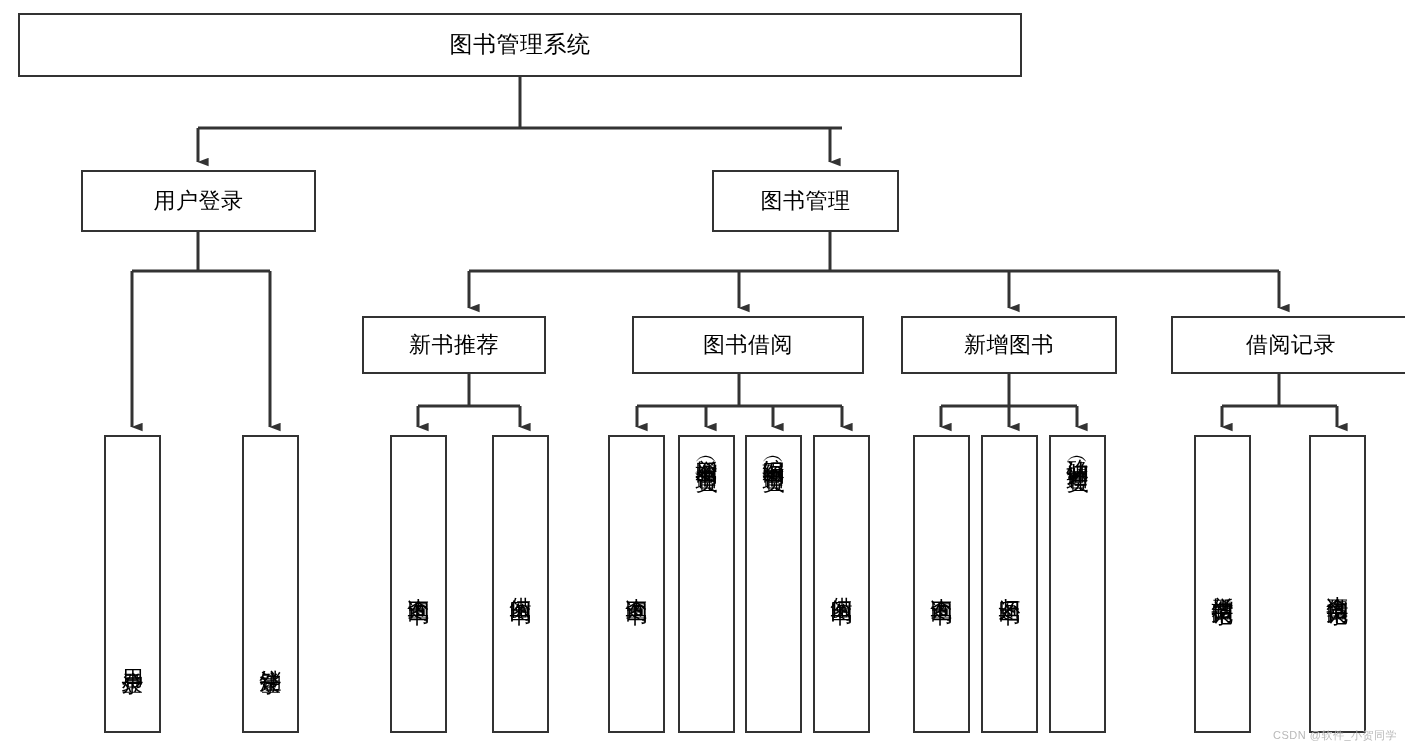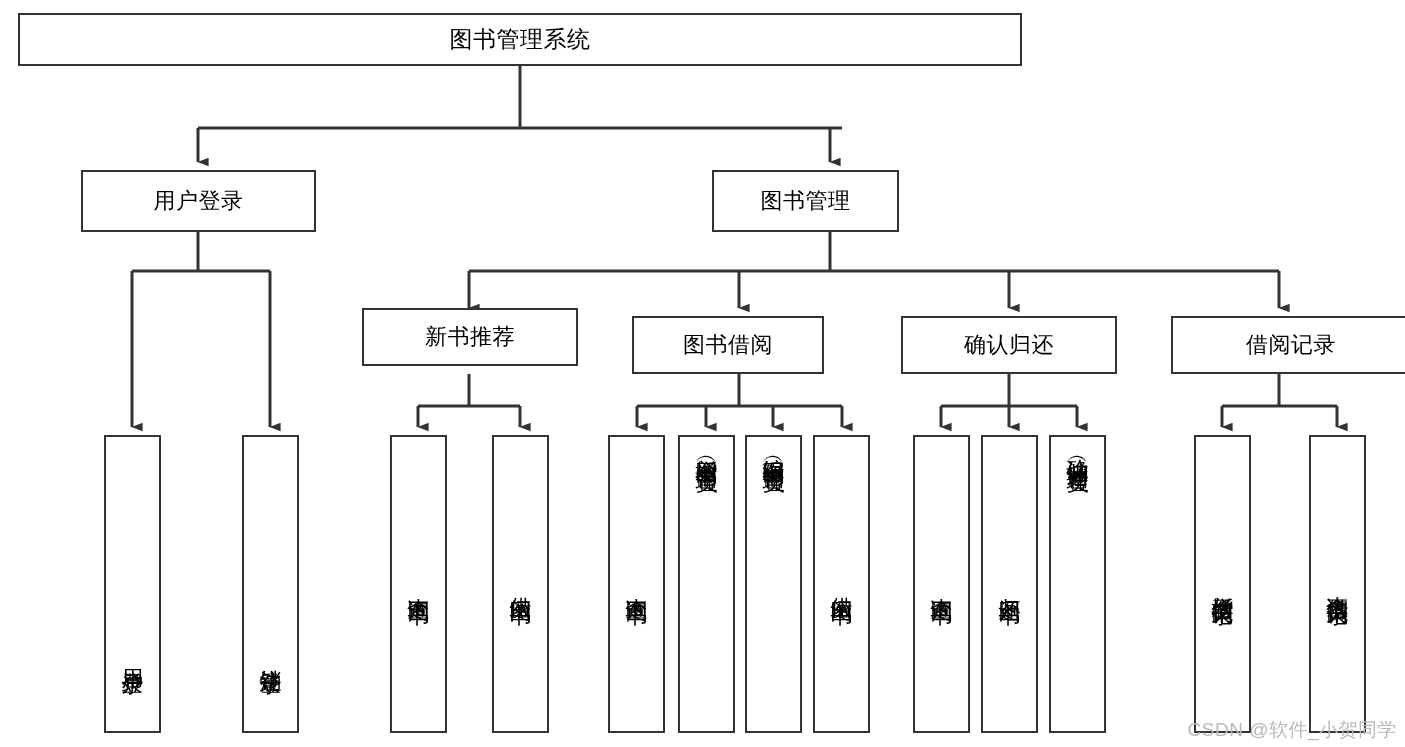--- a/index.html
+++ b/index.html
@@ -71,21 +71,21 @@
   .node.vert.align-top {
     align-items: flex-start;
   }
   .node.vert.align-bottom {
     align-items: flex-end;
   }
   #watermark {
     position: absolute;
     right: 8px;
     bottom: 4px;
-    font-size: 19px;
+    font-size: 11px;
     color: #b9b9b9;
     letter-spacing: 0.5px;
     z-index: 9;
     user-select: none;
     white-space: nowrap;
   }
 </style>
 </head>
 <body>
 
@@ -134,39 +134,39 @@
       <path d="M 1009,406 L 1009,427" marker-end="url(#arrowhead)"></path>
       <path d="M 1077,406 L 1077,427" marker-end="url(#arrowhead)"></path>
 
       <path d="M 1279,374 L 1279,406"></path>
       <path d="M 1222,406 L 1337,406"></path>
       <path d="M 1222,406 L 1222,427" marker-end="url(#arrowhead)"></path>
       <path d="M 1337,406 L 1337,427" marker-end="url(#arrowhead)"></path>
     </g>
   </svg>
 
-  <div class="node horiz root" style="left:18px; top:13px; width:1004px; height:53px;">
+  <div class="node horiz root" style="left:18px; top:13px; width:1004px; height:64px;">
     <span class="node-label">图书管理系统</span>
   </div>
 
   <div class="node horiz" style="left:81px; top:170px; width:235px; height:62px;">
     <span class="node-label">用户登录</span>
   </div>
   <div class="node horiz" style="left:712px; top:170px; width:187px; height:62px;">
     <span class="node-label">图书管理</span>
   </div>
 
-  <div class="node horiz" style="left:362px; top:308px; width:216px; height:58px;">
+  <div class="node horiz" style="left:362px; top:316px; width:184px; height:58px;">
     <span class="node-label">新书推荐</span>
   </div>
-  <div class="node horiz" style="left:632px; top:316px; width:192px; height:58px;">
+  <div class="node horiz" style="left:632px; top:316px; width:232px; height:58px;">
     <span class="node-label">图书借阅</span>
   </div>
   <div class="node horiz" style="left:901px; top:316px; width:216px; height:58px;">
-    <span class="node-label">确认归还</span>
+    <span class="node-label">新增图书</span>
   </div>
   <div class="node horiz" style="left:1171px; top:316px; width:240px; height:58px;">
     <span class="node-label">借阅记录</span>
   </div>
 
   <div class="node vert align-bottom" style="left:104px; top:435px; width:57px; height:298px; padding-bottom:72px;">
     <span class="node-label">用户登录</span>
   </div>
   <div class="node vert align-bottom" style="left:242px; top:435px; width:57px; height:298px; padding-bottom:72px;">
     <span class="node-label">注销登录</span>

